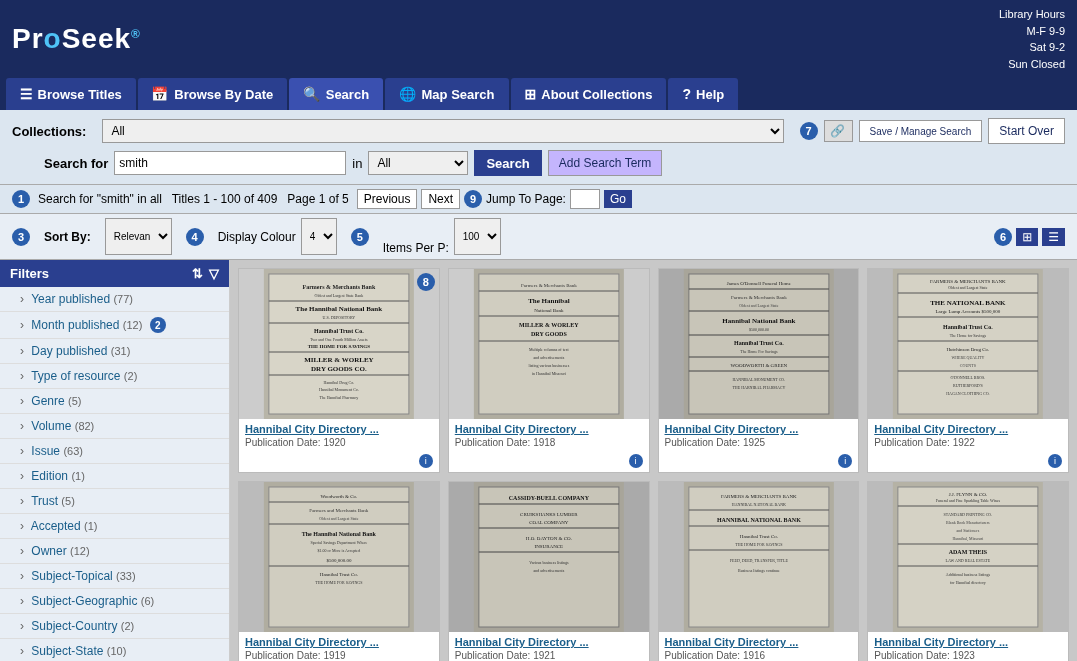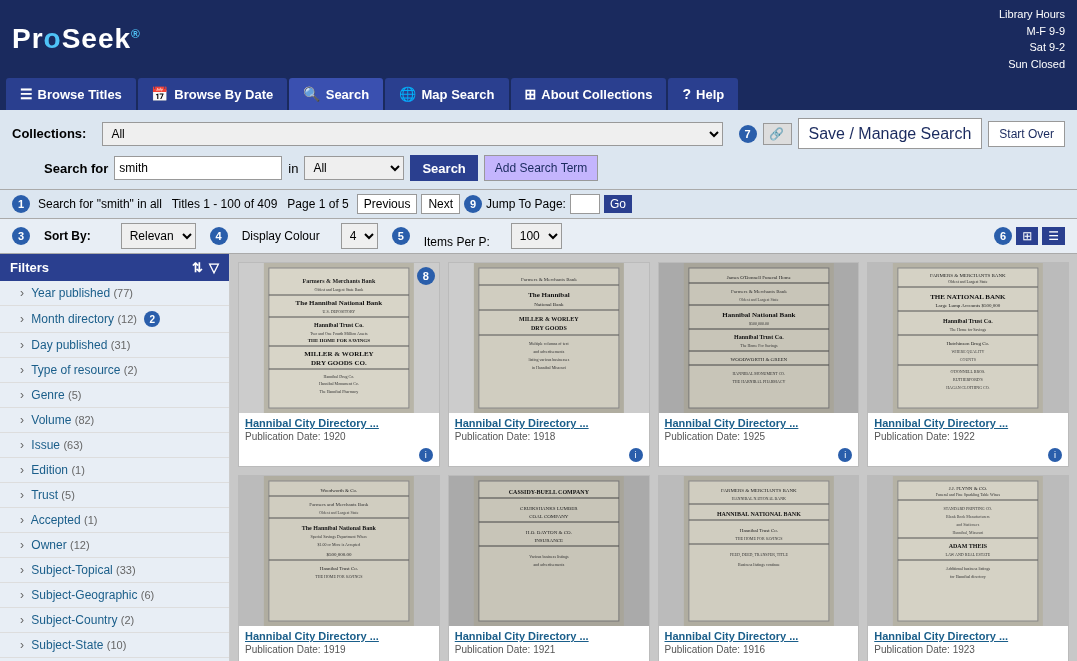--- a/index.html
+++ b/index.html
@@ -17,42 +17,42 @@
     .nav-item { background: #2a3f8f; color: white; padding: 8px 14px; font-size: 13px; font-weight: bold; cursor: pointer; display: flex; align-items: center; gap: 5px; border-radius: 3px 3px 0 0; white-space: nowrap; }
     .nav-icon { font-size: 14px; }
 
     
     .search-area { background: #dce6f0; padding: 8px 12px; border-bottom: 1px solid #aaa; }
     .search-row1 { display: flex; align-items: center; gap: 16px; margin-bottom: 6px; }
     .search-row2 { display: flex; align-items: center; gap: 6px; }
     .collections-label { font-weight: bold; font-size: 13px; white-space: nowrap; }
     .collections-select { flex: 1; height: 24px; font-size: 12px; border: 1px solid #999; padding: 0 4px; }
     .search-for-label { font-weight: bold; font-size: 13px; white-space: nowrap; margin-left: 32px; }
-    .search-input { width: 168px; height: 24px; border: 1px solid #999; padding: 0 4px; font-size: 12px; }
+    .search-input { width: 232px; height: 24px; border: 1px solid #999; padding: 0 4px; font-size: 12px; }
     .in-label { font-size: 13px; }
     .in-select { height: 24px; font-size: 12px; border: 1px solid #999; padding: 0 4px; width: 100px; }
     .btn-search { background: #2a3f8f; color: white; border: none; padding: 4px 12px; font-size: 13px; font-weight: bold; cursor: pointer; height: 26px; }
     .btn-add-search { background: #c4b5fd; color: #1a2a5e; border: 1px solid #999; padding: 4px 10px; font-size: 12px; cursor: pointer; height: 26px; }
     .search-row1-right { margin-left: auto; display: flex; align-items: center; gap: 6px; }
     .badge-blue { background: #2a5eab; color: white; border-radius: 50%; width: 18px; height: 18px; font-size: 11px; display: inline-flex; align-items: center; justify-content: center; font-weight: bold; }
     .link-icon { background: #ddd; border: 1px solid #999; padding: 3px 6px; cursor: pointer; font-size: 12px; }
-    .btn-save { background: white; color: #1a2a5e; border: 1px solid #999; padding: 4px 10px; font-size: 16px; cursor: pointer; height: 31px; }
+    .btn-save { background: white; color: #1a2a5e; border: 1px solid #999; padding: 4px 10px; font-size: 10px; cursor: pointer; height: 22px; }
     .btn-start-over { background: white; color: #1a2a5e; border: 1px solid #999; padding: 4px 10px; font-size: 12px; cursor: pointer; height: 26px; }
 
     
     .results-bar { background: #dce6f0; padding: 4px 12px; display: flex; align-items: center; gap: 8px; border-bottom: 1px solid #aaa; font-size: 12px; }
     .pagination { display: flex; align-items: center; gap: 4px; }
     .btn-page { background: white; border: 1px solid #999; padding: 2px 6px; cursor: pointer; font-size: 12px; }
     .jump-input { width: 30px; height: 20px; border: 1px solid #999; text-align: center; font-size: 12px; }
     .btn-go { background: #2a3f8f; color: white; border: none; padding: 2px 6px; cursor: pointer; font-size: 12px; }
 
     
     .sort-bar { background: #e8eef5; padding: 4px 12px; display: flex; align-items: center; gap: 14px; border-bottom: 1px solid #aaa; }
     .sort-label { font-size: 12px; font-weight: bold; }
-    .sort-select { height: 26px; font-size: 12px; border: 1px solid #999; padding: 0 4px; margin-left: 16px; }
+    .sort-select { height: 37px; font-size: 10px; border: 1px solid #999; padding: 0 4px; }
     .display-group { display: flex; align-items: center; gap: 5px; }
     .items-per-page-group { display: flex; align-items: flex-end; gap: 5px; }
     .grid-icons { margin-left: auto; display: flex; gap: 4px; }
     .grid-icon { background: #2a3f8f; color: white; border: none; padding: 2px 6px; cursor: pointer; font-size: 12px; }
 
     
     .main-layout { display: flex; height: calc(661px - 200px); overflow: hidden; }
 
     
     .sidebar { width: 230px; background: #e8eef5; border-right: 1px solid #ccc; overflow-y: auto; flex-shrink: 0; }
@@ -207,21 +207,21 @@
       <span>▽</span>
     </div>
 
     <div class="filter-item">
       <span class="filter-arrow">›</span>
       <span>Year published</span>
       <span class="filter-count"> (77)</span>
     </div>
     <div class="filter-item">
       <span class="filter-arrow">›</span>
-      <span>Month directory</span>
+      <span>Month published</span>
       <span class="filter-count"> (12)</span>
       <span class="badge-filter">2</span>
     </div>
     <div class="filter-item">
       <span class="filter-arrow">›</span>
       <span>Day published</span>
       <span class="filter-count"> (31)</span>
     </div>
     <div class="filter-item">
       <span class="filter-arrow">›</span>

